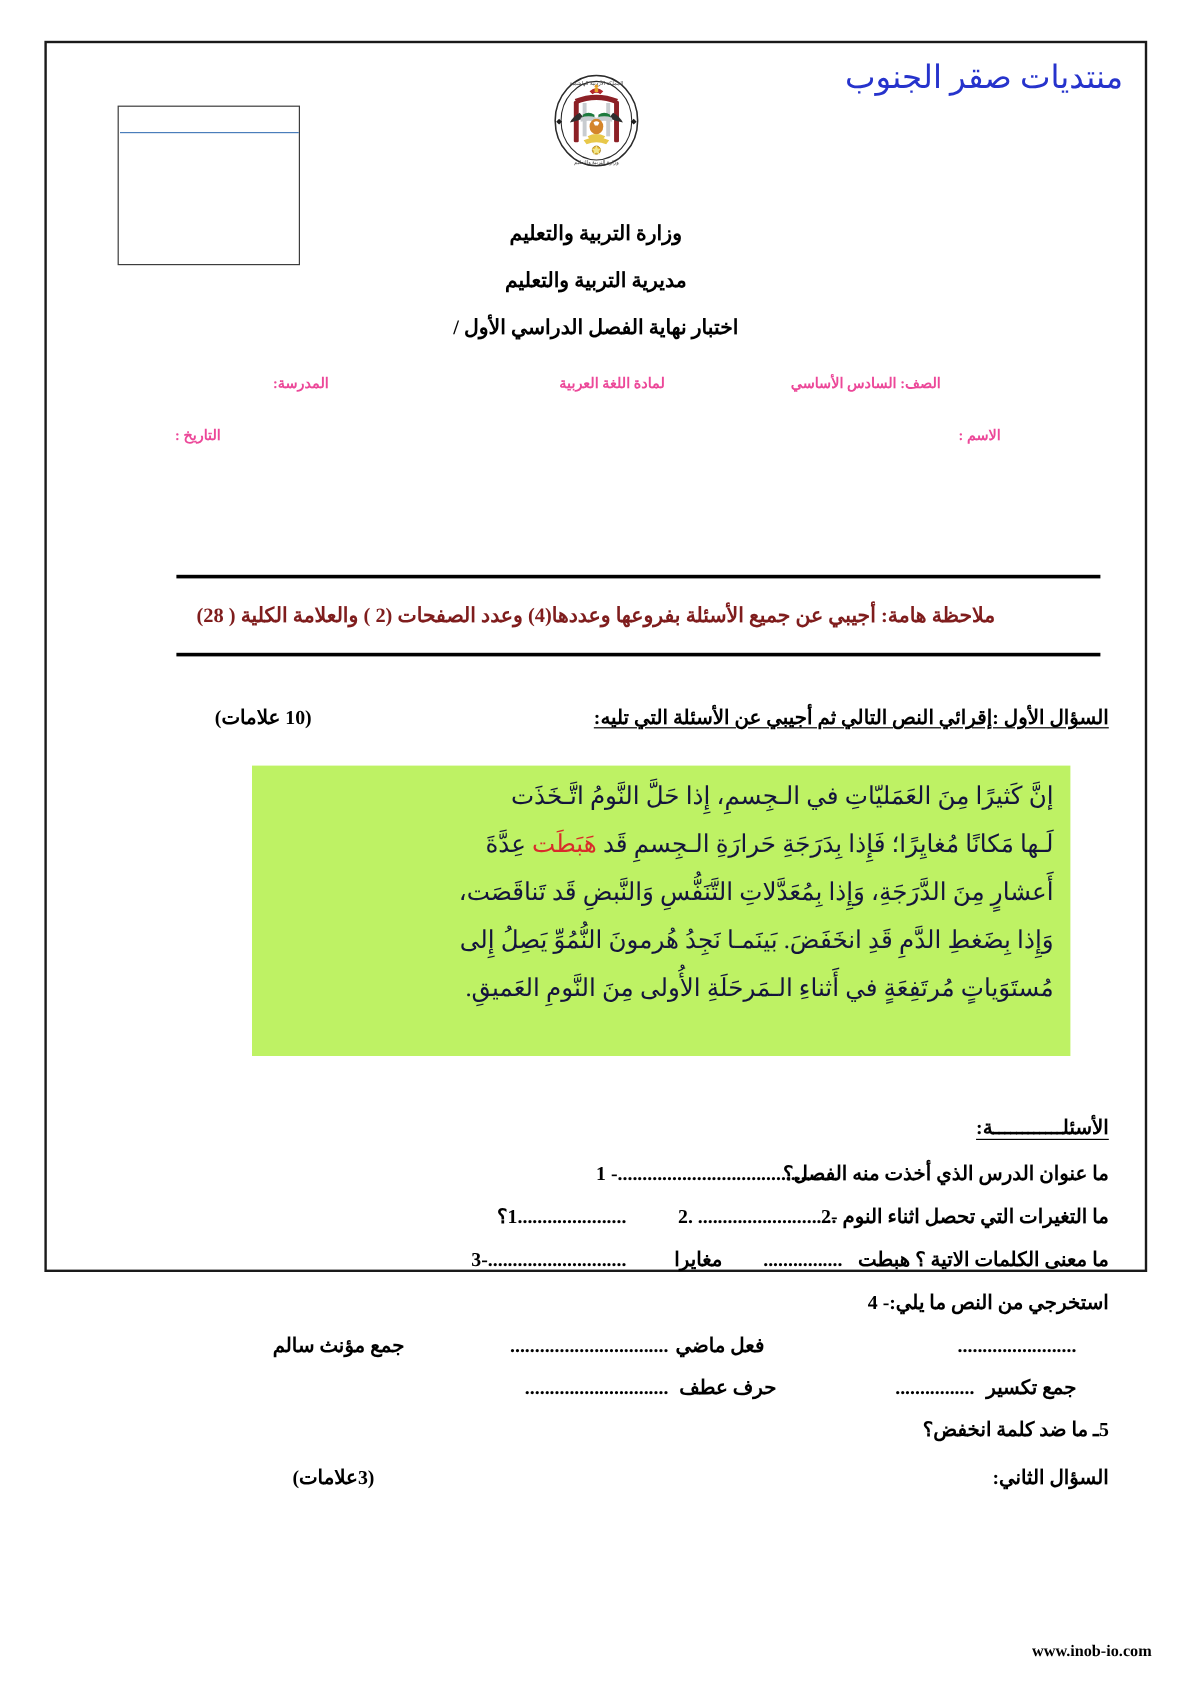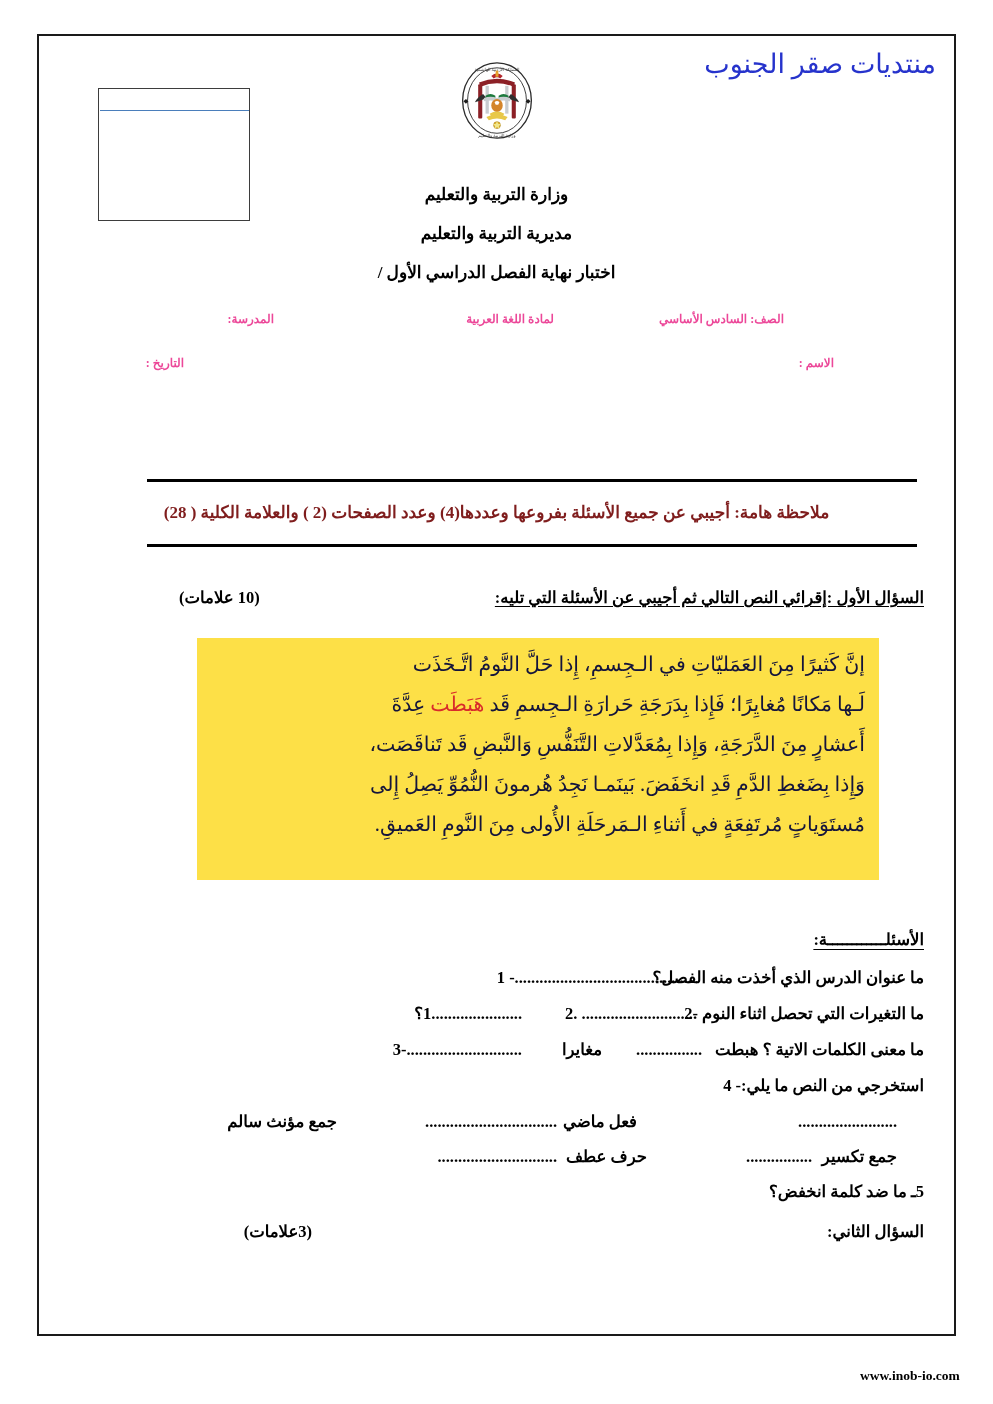--- a/index.html
+++ b/index.html
@@ -15,21 +15,21 @@
     font-family: "Liberation Serif", "DejaVu Serif", serif;
     overflow: hidden;
   }
 
   
   .page-frame {
     position: absolute;
     left: 37px;
     top: 34px;
     width: 919px;
-    height: 1302px;
+    height: 1026px;
     border: 2px solid #1a1a1a;
     box-sizing: border-box;
     background: #fff;
   }
 
   .inner {
     position: absolute;
     inset: 0;
     padding: 0;
   }
@@ -161,25 +161,25 @@
   }
   .q1-head .marks {
     position: absolute;
     left: 110px;
     white-space: nowrap;
   }
 
   
   .passage {
     position: absolute;
-    left: 158px;
+    left: 171px;
     top: 602px;
     width: 682px;
     height: 242px;
-    background: #fde047;
+    background: #bef264;
     box-sizing: border-box;
     padding: 6px 14px 4px 10px;
     direction: rtl;
     text-align: justify;
     font-family: "Liberation Serif", "DejaVu Serif", serif;
     font-size: 20.5px;
     line-height: 40px;
     color: #14143c;
     overflow: hidden;
   }

